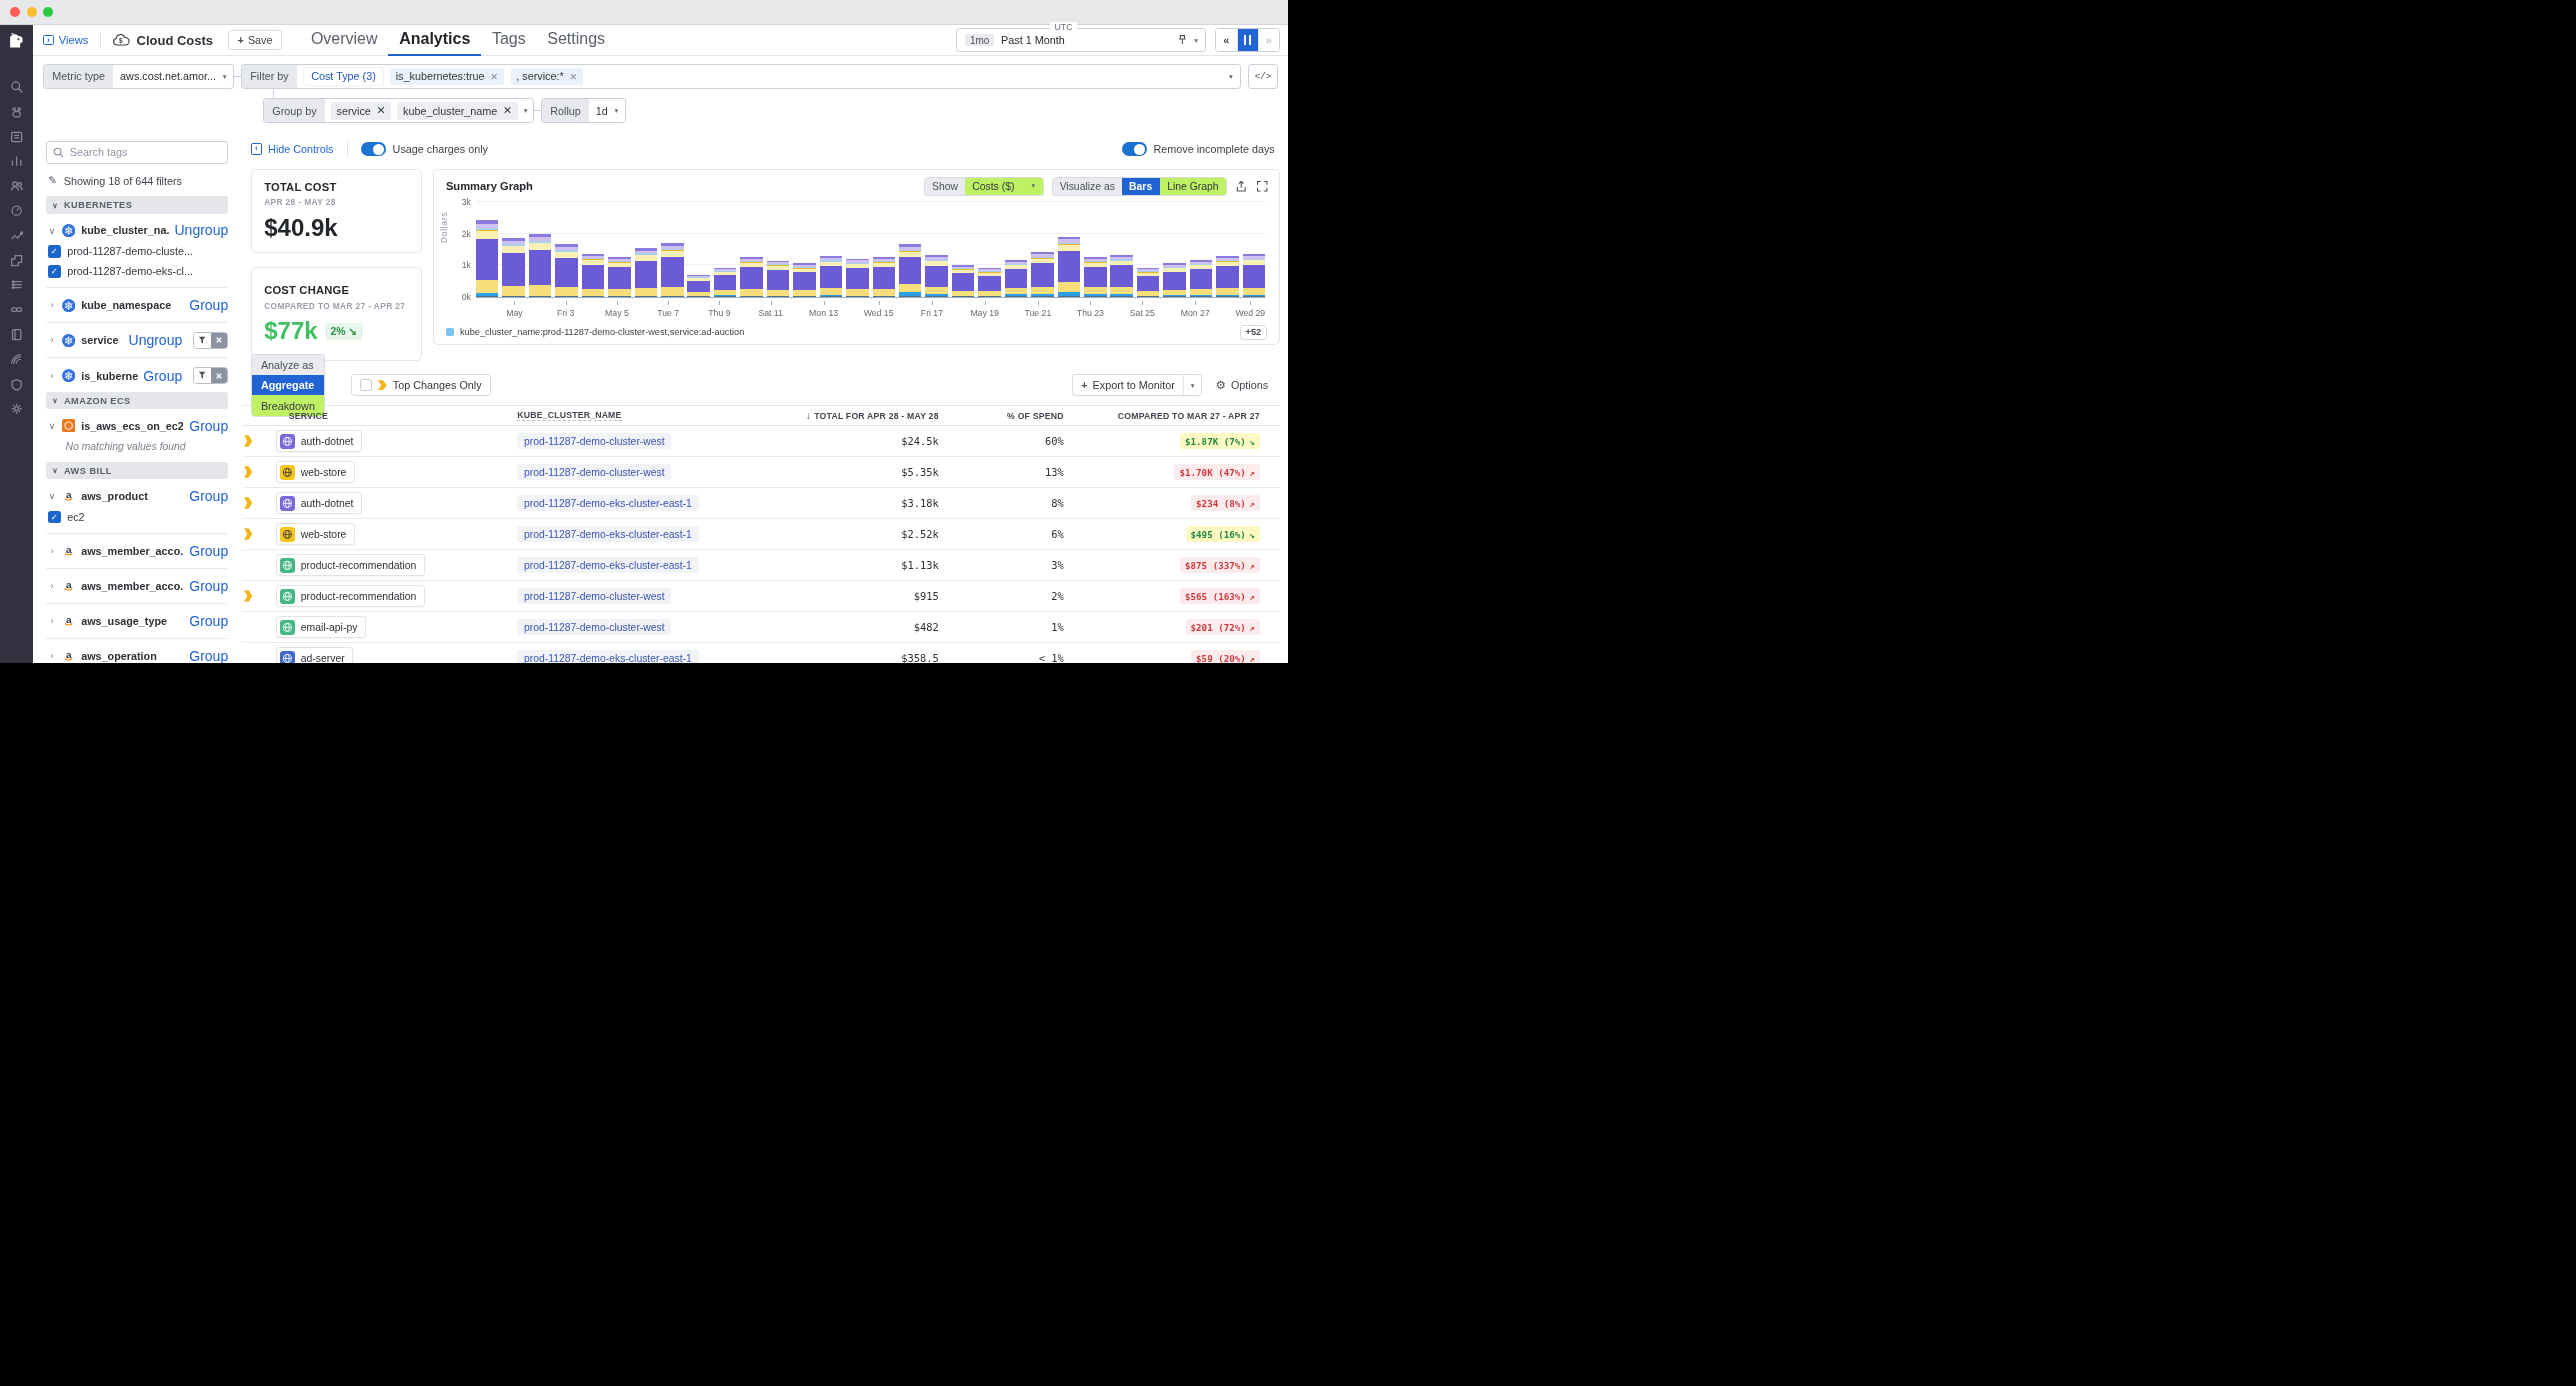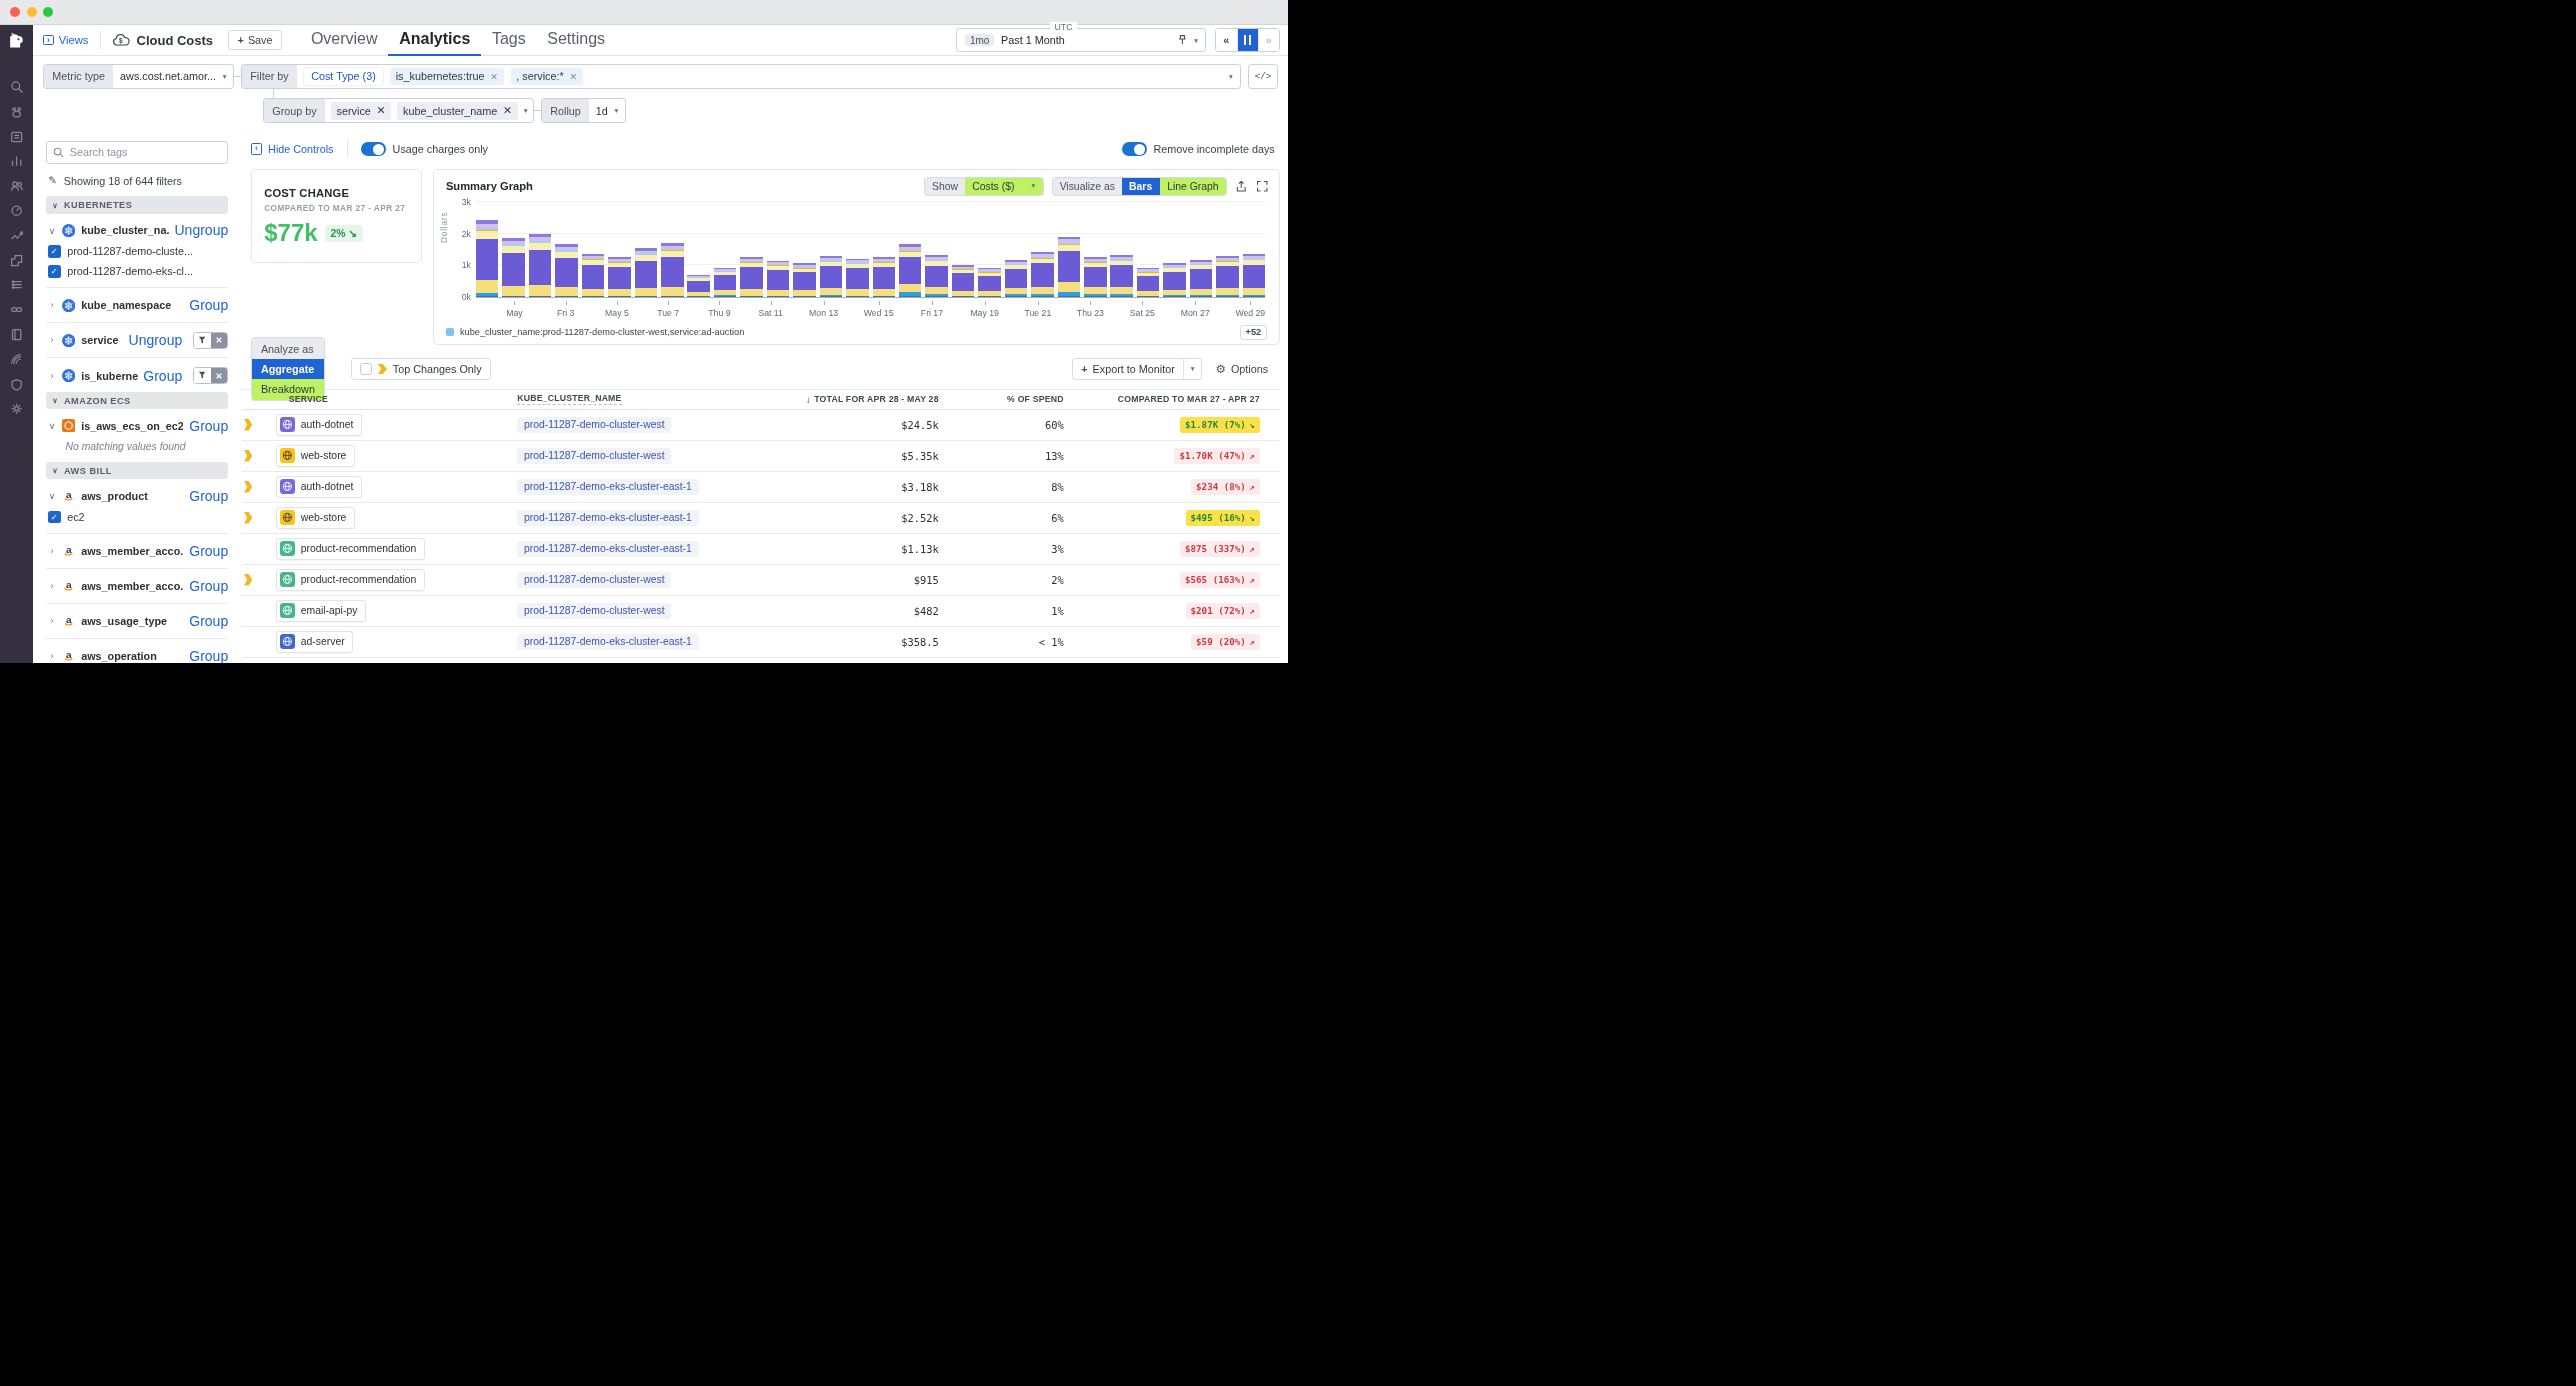--- a/index.html
+++ b/index.html
@@ -161,21 +161,21 @@
   .th-cluster span { border-bottom:0.8px dashed #b9bec7; padding-bottom:0.8px; }
   .sortarrow { font-size:10px; margin-right:3.3px; }
   .flag { width:8.3px; height:11.6px; background:#f3b71c; clip-path:polygon(0 0,55% 0,100% 50%,55% 100%,0 100%,38% 50%); margin-left:1.7px; }
   .svcpill { margin-left:20px; display:flex; align-items:center; gap:5.8px; border:0.8px solid #e1e3e8; border-radius:3.3px; background:#fff; padding:2.5px 7.5px 2.5px 3.3px; font-size:10.4px; color:#2e3138; box-shadow:0 0.8px 0.8px rgba(30,30,60,.04); cursor:pointer; }
   .svcic { width:15px; height:15px; border-radius:3.3px; display:flex; align-items:center; justify-content:center; flex-shrink:0; }
   .clusterlink { background:#f1f3f7; border-radius:2.5px; padding:2.5px 6.7px; font-size:10.4px; color:#3a55b4; cursor:pointer; }
   .mono { font-family:"DejaVu Sans Mono",monospace; }
   .totalv { font-size:10.4px; color:#2c2f34; }
   .spendv { font-size:10.4px; color:#2c2f34; }
   .chbadge { font-size:9.2px; font-weight:bold; border-radius:2.5px; padding:2.5px 5px; display:flex; gap:3.3px; align-items:center; cursor:pointer; }
-  .chbadge.good { background:#fde047; color:#1f8a44; }
+  .chbadge.good { background:#fef9c3; color:#1f8a44; }
   .chbadge.bad { background:#fcebec; color:#cf3a3f; }
 
   .bottombar { position:absolute; left:0; right:0; bottom:0; height:30px; background:#000; }
 </style>
 </head>
 <body>
 
 <div class="screen">
   <div class="titlebar">
     <span class="tdot r"></span>
@@ -572,20 +572,25 @@
             <div class="rm-days">
               <span class="toggle">
                   <i></i>
                 </span>
               <span class="tog-label">Remove incomplete days</span>
             </div>
           </div>
 
           <div class="panelsrow">
             <div class="cardscol">
+              <div class="card">
+                <div class="card-t">TOTAL COST</div>
+                <div class="card-s">APR 28 - MAY 28</div>
+                <div class="card-v">$40.9k</div>
+              </div>
               <div class="card" style="padding-top:16.6px;padding-bottom:15px">
                 <div class="card-t">COST CHANGE</div>
                 <div class="card-s">COMPARED TO MAR 27 - APR 27</div>
                 <div class="card-v green">
                   <span>$77k</span>
                   <span class="pct-badge"><span>2%</span> <span>↘</span></span>
                 </div>
               </div>
             </div>
 

